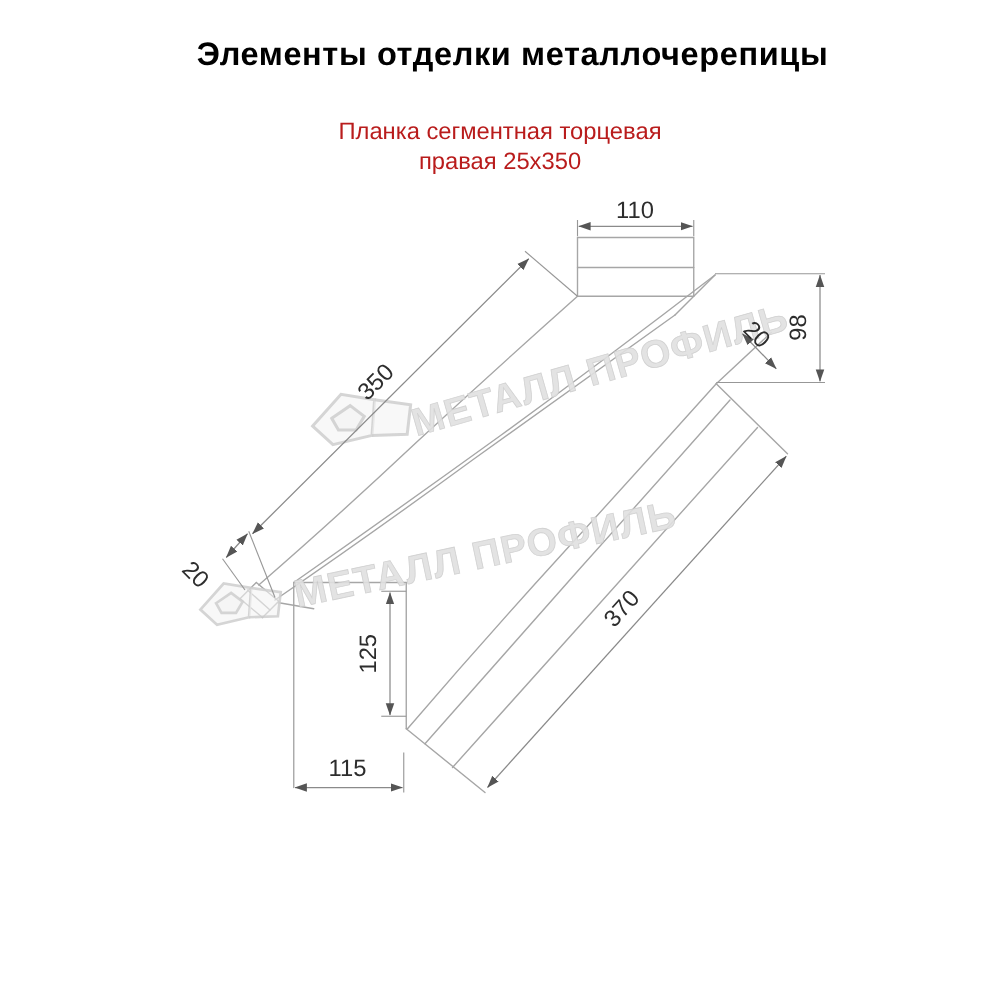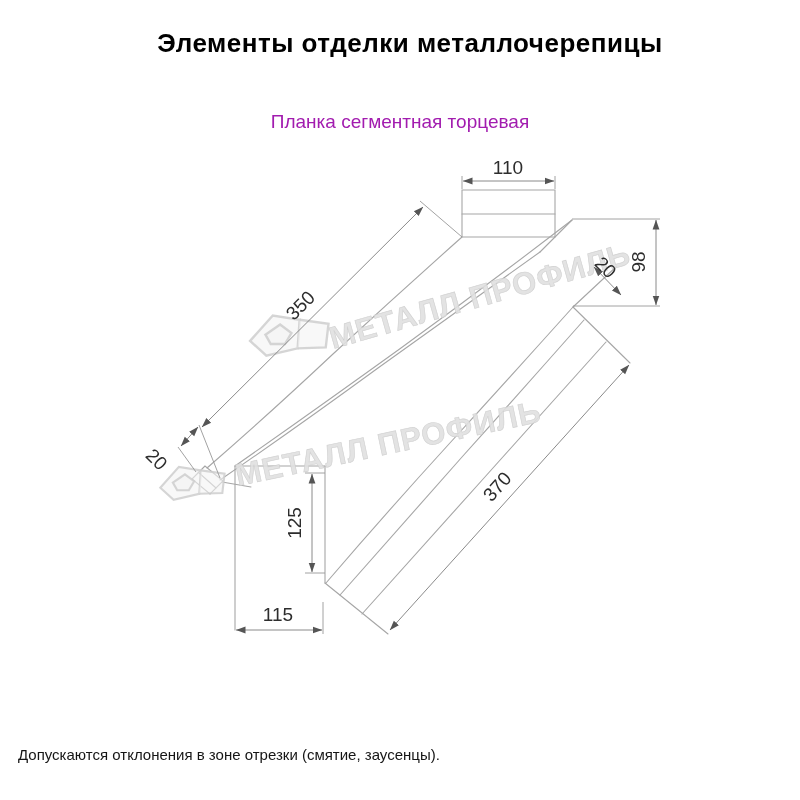--- a/index.html
+++ b/index.html
@@ -7,22 +7,22 @@
     width:800px;height:800px;background:#ffffff;
     font-family:"Liberation Sans", sans-serif;
     position:relative;overflow:hidden;
   }
   .title{
     position:absolute;left:10px;top:28px;width:800px;
     text-align:center;font-size:26px;font-weight:bold;color:#000;
     letter-spacing:0.5px;
   }
   .subtitle{
-    position:absolute;left:0;top:110px;width:800px;
-    text-align:center;font-size:19px;color:#a21caf;line-height:24px;
+    position:absolute;left:0;top:94px;width:800px;
+    text-align:center;font-size:19px;color:#b91c1c;line-height:24px;
   }
   .drawing{
     position:absolute;left:0;top:0;width:800px;height:800px;
   }
   .footer{
     position:absolute;left:18px;top:744px;width:760px;
     font-size:15px;color:#151515;line-height:21px;
   }
   svg text.dim{
     font-family:"Liberation Sans", sans-serif;
@@ -34,20 +34,21 @@
     fill:rgba(224,224,224,0.9);stroke:rgba(201,201,201,0.8);stroke-width:0.6px;
   }
 </style>
 </head>
 <body>
 
 <div class="title">Элементы отделки металлочерепицы</div>
 
 <div class="subtitle">
   <div>Планка сегментная торцевая</div>
+  <div>правая 25х350</div>
 </div>
 
 <svg class="drawing" width="800" height="800" viewBox="0 0 800 800" xmlns="http://www.w3.org/2000/svg">
 
   <defs>
     <marker id="ah" viewBox="0 0 10 10" refX="9.5" refY="5" markerWidth="10" markerHeight="10" orient="auto-start-reverse">
       <path d="M0,1.6 L9.8,5 L0,8.4 Z" fill="#555"></path>
     </marker>
   </defs>
 
@@ -124,14 +125,13 @@
     <text class="dim" x="152" y="464" transform="rotate(45 152 464)">20</text>
     <text class="dim" x="645" y="262" transform="rotate(-90 645 262)">98</text>
     <text class="dim" x="601" y="272" transform="rotate(45 601 272)">20</text>
     <text class="dim" x="301" y="523" transform="rotate(-90 301 523)">125</text>
     <text class="dim" x="278" y="621">115</text>
     <text class="dim" x="502" y="491" transform="rotate(-48 502 491)">370</text>
   </g>
 </svg>
 
 <div class="footer">
-  <div>Допускаются отклонения в зоне отрезки (смятие, заусенцы).</div>
 </div>
 
 </body></html>

